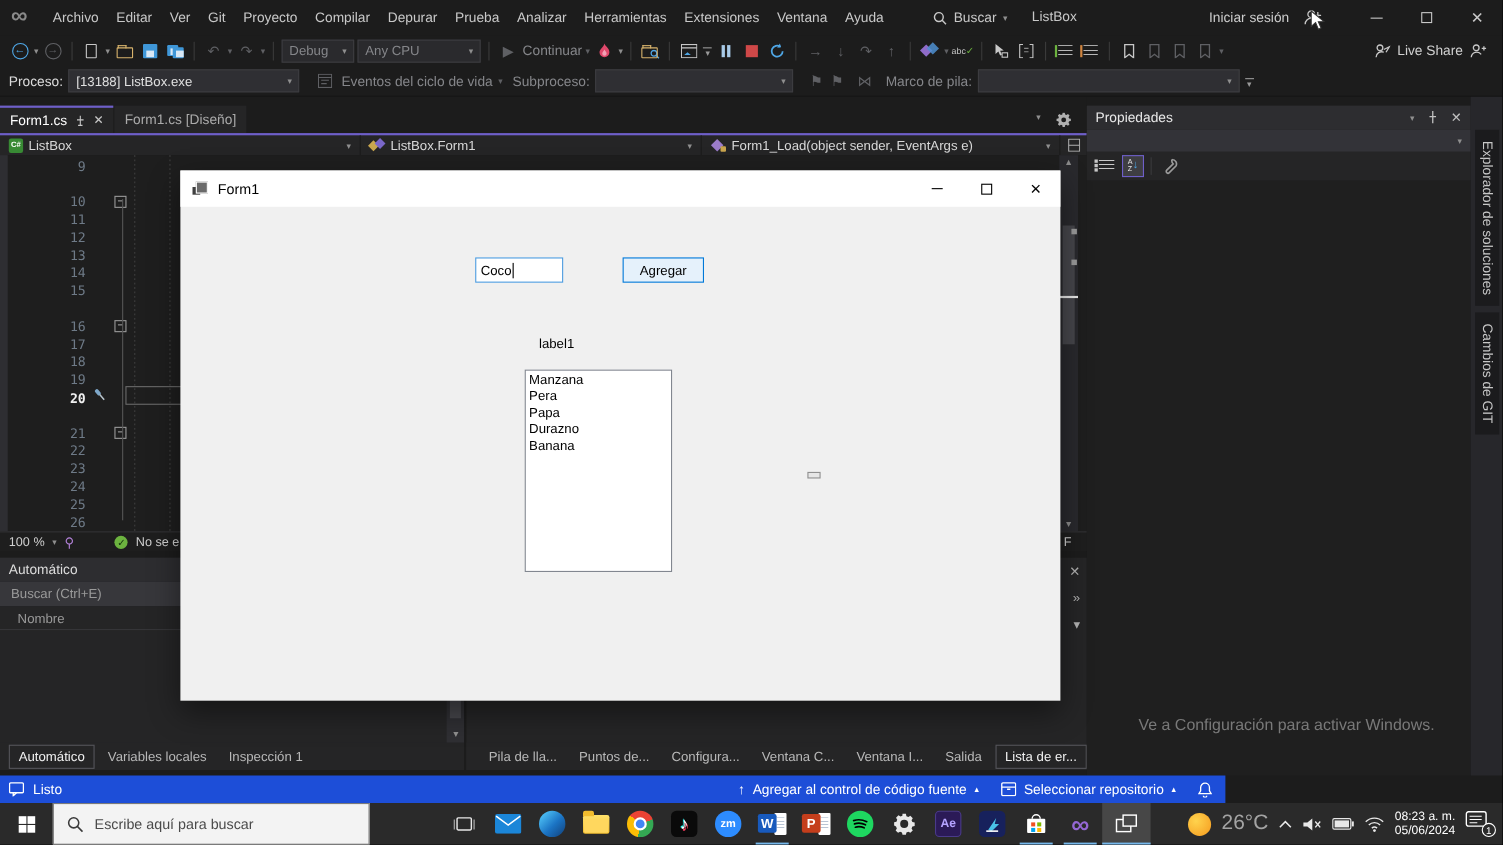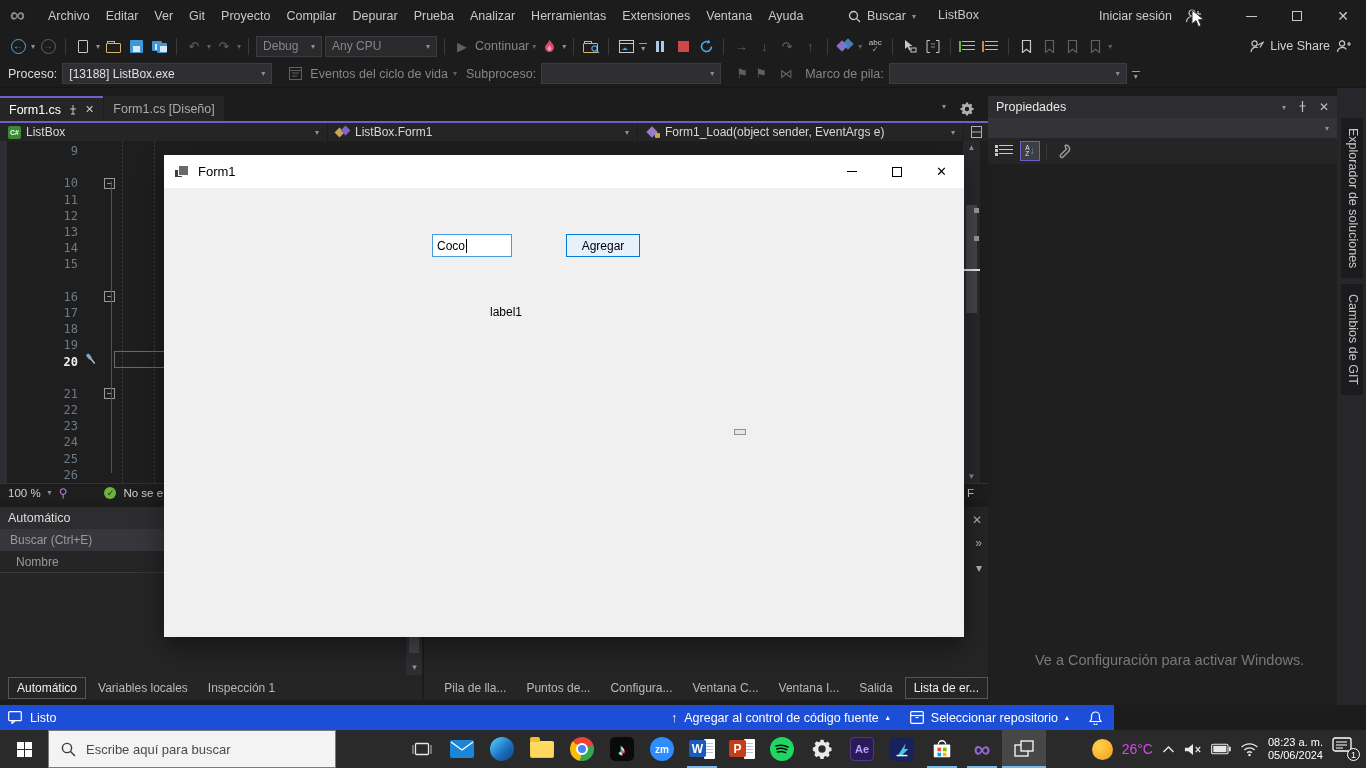--- a/index.html
+++ b/index.html
@@ -37,21 +37,21 @@
   .fold-ico{width:15px;height:10px;border:1px solid #d8b36c;border-radius:1px;position:relative;margin-top:3px}
   .fold-ico::before{content:'';position:absolute;top:-3px;left:0;width:6px;height:2px;border:1px solid #d8b36c;border-bottom:none}
   .pgico{width:10px;height:13px;border:1px solid #c8c8c8;border-radius:1px}
   .stopico{width:11px;height:11px;background:#cf4848}
   .pauseico{display:inline-flex;gap:2px}
   .pauseico i{width:3px;height:11px;background:#a9cbe8}
   .diam{position:relative;width:16px;height:14px}
   .diam::before,.diam::after{content:'';position:absolute;width:8px;height:8px;transform:rotate(45deg)}
   .diam::before{left:1px;top:3px;background:#8f6cc9}
   .diam::after{left:7px;top:1px;background:#4e8fd0;opacity:.85}
-  .abc{display:flex;flex-direction:column;align-items:center;line-height:7px}
+  .abc{display:flex;flex-direction:row;align-items:center;line-height:7px}
   .abc b{font-size:8px;color:#c8c8c8;font-weight:normal}
   .abc i{font-style:normal;font-size:9px;color:#6cb33f}
   .lines-ico{width:13px;height:11px;background:repeating-linear-gradient(to bottom,#b8b8b8 0 1px,transparent 1px 4px);position:relative}
   .lines-ico::before{content:'';position:absolute;left:-3px;top:0;width:2px;height:11px;background:#6cb33f}
   .lines-ico.org::before{background:#d08540}
   .dropbar{display:flex;flex-direction:column;align-items:center;line-height:5px;margin-top:2px}
   .dropbar i{font-style:normal;font-size:8px;color:#9a9a9a}
   .dropbar::before{content:'';width:8px;height:1px;background:#9a9a9a;margin-bottom:2px}
   .liveshare{margin-left:auto;display:flex;align-items:center;gap:6px;padding-right:14px;color:#d0d0d0}
   .lbl-dim{color:#85868a}
@@ -151,21 +151,21 @@
   .winlogo i{background:#fff}
   .tk-search{width:288px;height:38px;background:#f3f3f3;border:1px solid #7a7a7a;display:flex;
     align-items:center;gap:10px;padding-left:12px;color:#4a4a4a;font-size:13px}
   .tk-gap{width:66px}
   .tk{width:40px;height:38px;display:flex;align-items:center;justify-content:center;position:relative}
   .tk.run::after{content:'';position:absolute;bottom:0;left:5px;right:5px;height:2px;background:#76b9ed}
   .tk.active{background:#474747;width:44px}
   .tk.active::after{left:0;right:0}
   .tray{margin-left:auto;display:flex;align-items:center;gap:9px;padding-right:8px}
   .sun{width:21px;height:21px;border-radius:50%;background:radial-gradient(circle at 35% 35%,#ffd34d,#f59a1e)}
-  .temp{color:#d946ef;font-size:14px}
+  .temp{color:#a3a3a3;font-size:19px}
   .clock{color:#fff;font-size:11px;text-align:right;line-height:13px}
   
   .ic-edge{width:24px;height:24px;border-radius:50%;background:linear-gradient(135deg,#4fc3f7 10%,#1b74c4 55%,#123f77)}
   .ic-folder{width:24px;height:17px;background:linear-gradient(#ffe16b,#f2bd2e);border-radius:2px;position:relative}
   .ic-folder::before{content:'';position:absolute;top:-4px;left:0;width:10px;height:5px;background:#f2bd2e;border-radius:2px 2px 0 0}
   .ic-folder::after{content:'';position:absolute;left:1px;right:1px;top:4px;bottom:1px;background:#ffd75e;border-radius:1px}
   .ic-chrome{width:24px;height:24px;border-radius:50%;position:relative;
     background:conic-gradient(from -50deg,#ea4335 0 120deg,#34a853 0 240deg,#fbbc05 0 360deg)}
   .ic-chrome::after{content:'';position:absolute;inset:6px;background:#4285f4;border:2px solid #fff;border-radius:50%}
   .ic-tiktok{width:24px;height:24px;background:#0a0a0a;border-radius:5px;color:#fff;font-size:15px;
@@ -695,20 +695,27 @@
     </div>
     <div class="fw-client">
       <div class="fw-textbox">
         <span>Coco</span>
           <span class="caret-bar"></span>
       </div>
       <div class="fw-button">
         <span>Agregar</span>
       </div>
       <div class="fw-label">label1</div>
+      <div class="fw-list">
+          <div class="lb-item">Manzana</div>
+          <div class="lb-item">Pera</div>
+          <div class="lb-item">Papa</div>
+          <div class="lb-item">Durazno</div>
+          <div class="lb-item">Banana</div>
+        </div>
       <div class="fw-artifact"></div>
     </div>
   </div>
 
   <div class="statusbar">
     <svg width="14" height="13" viewBox="0 0 14 13">
         <rect x="0.7" y="0.7" width="12.6" height="9" rx="1" fill="none" stroke="#fff" stroke-width="1.2"></rect>
         <path d="M4 9.7 L4 12.5 L7 9.7" fill="none" stroke="#fff" stroke-width="1.2"></path>
       </svg>
     <span>Listo</span>

